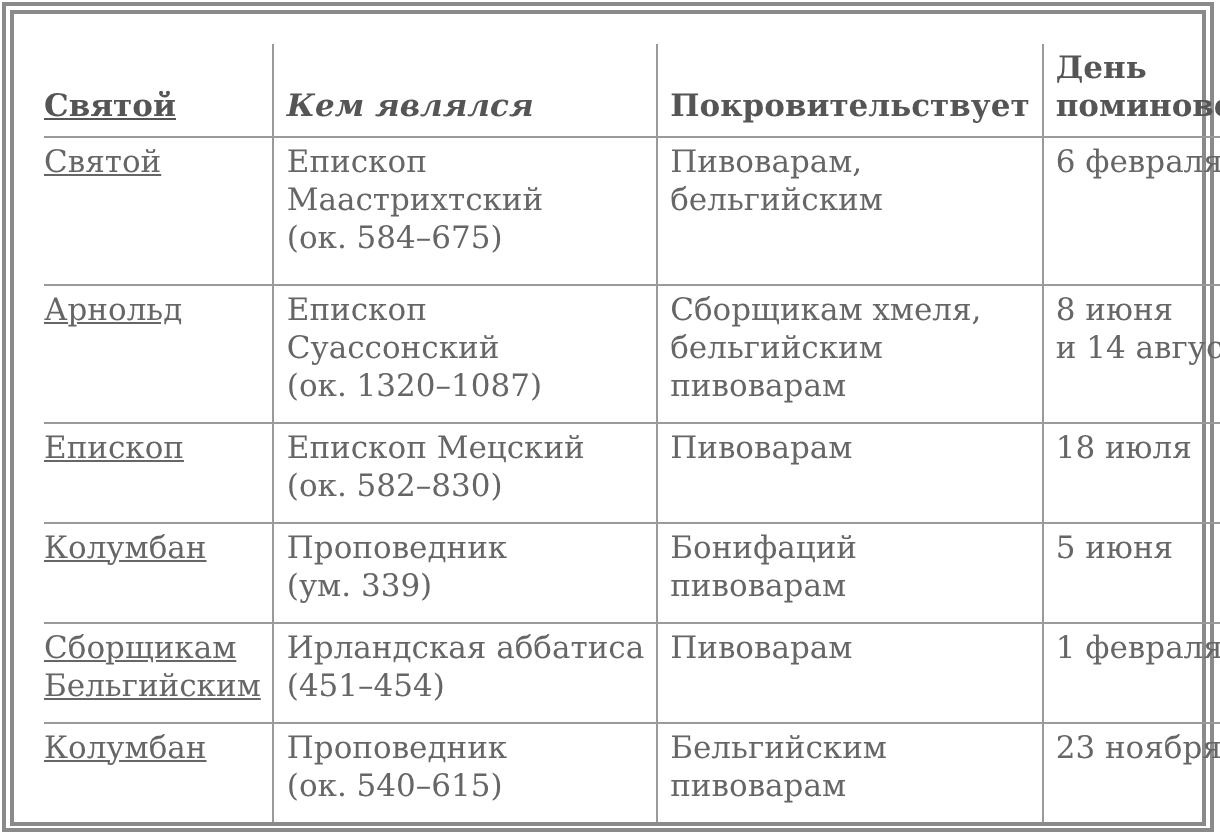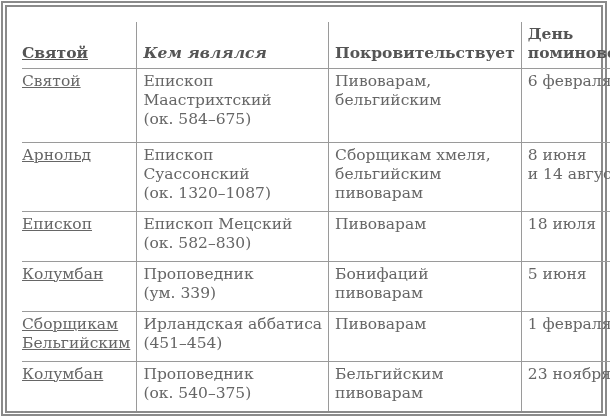--- a/index.html
+++ b/index.html
@@ -146,21 +146,21 @@
           <span class="cell-line">1 февраля</span>
         </td>
     </tr>
 
     <tr style="height:50px">
       <td>
           <span class="cell-line">Колумбан</span>
         </td>
       <td>
         <span class="cell-line">Проповедник</span>
-        <span class="cell-line">(ок. 540–375)</span>
+        <span class="cell-line">(ок. 540–615)</span>
       </td>
       <td>
         <span class="cell-line">Бельгийским</span>
         <span class="cell-line">пивоварам</span>
       </td>
       <td>
           <span class="cell-line">23 ноября</span>
         </td>
     </tr>
   </tbody>

